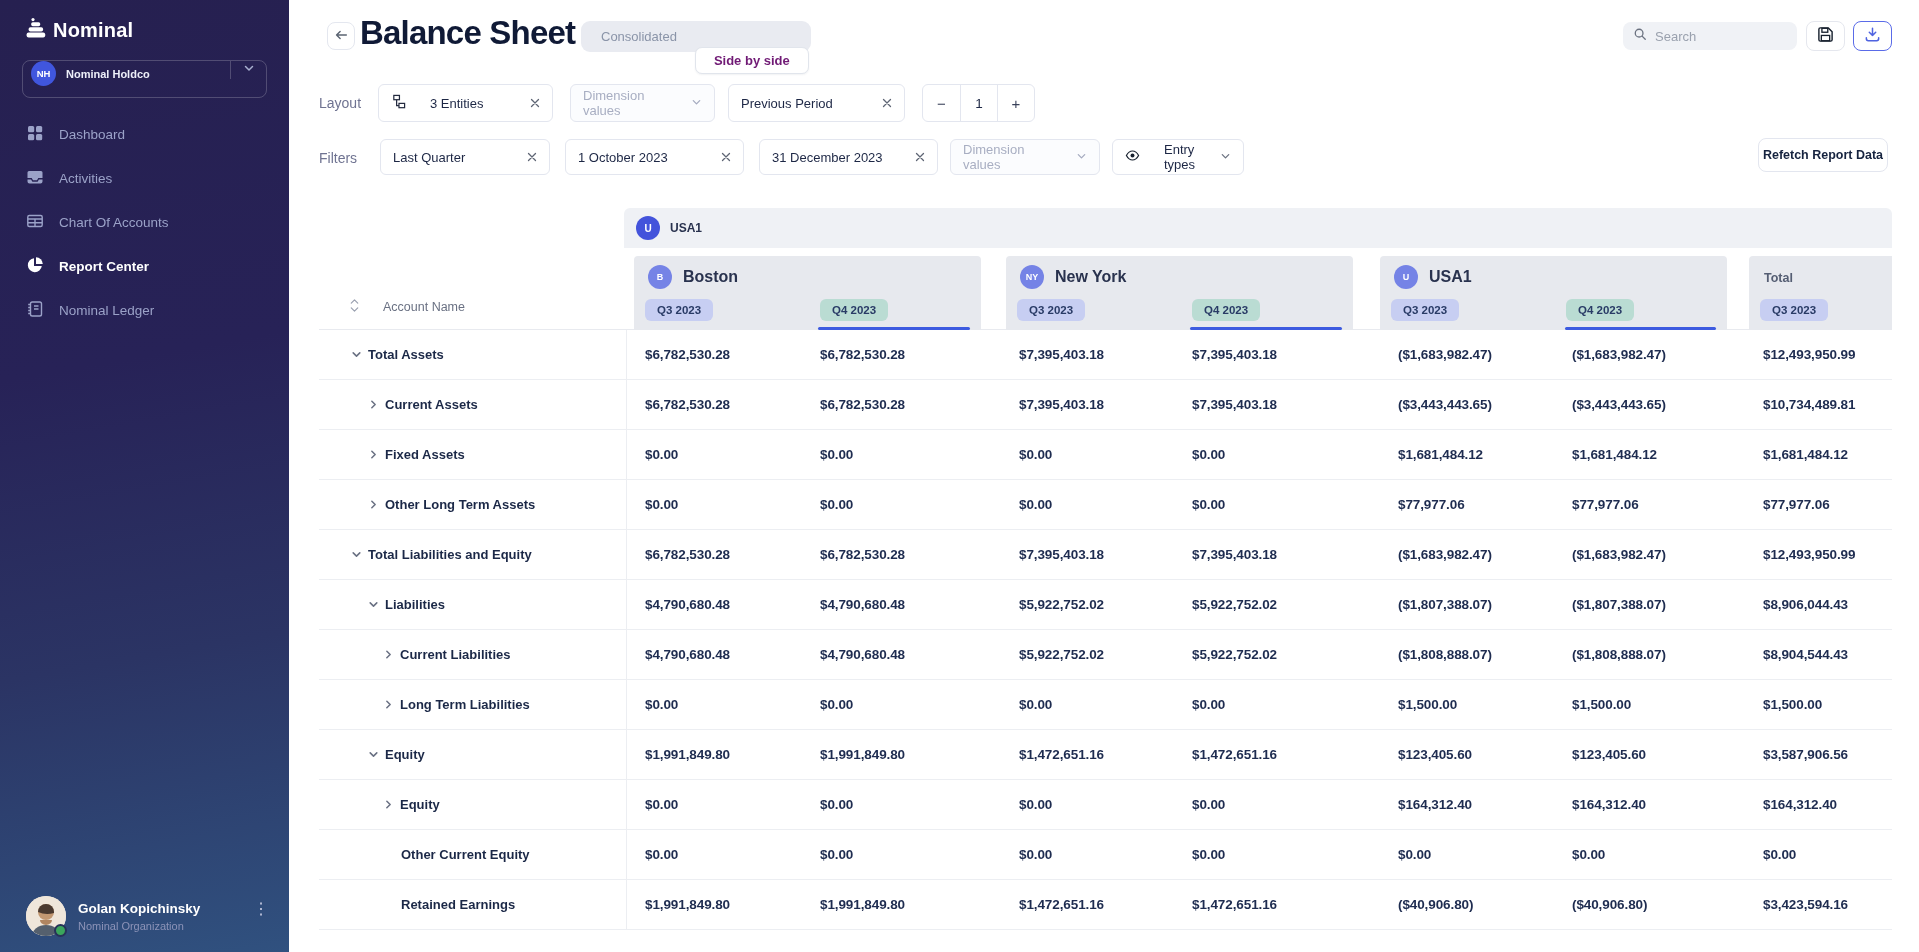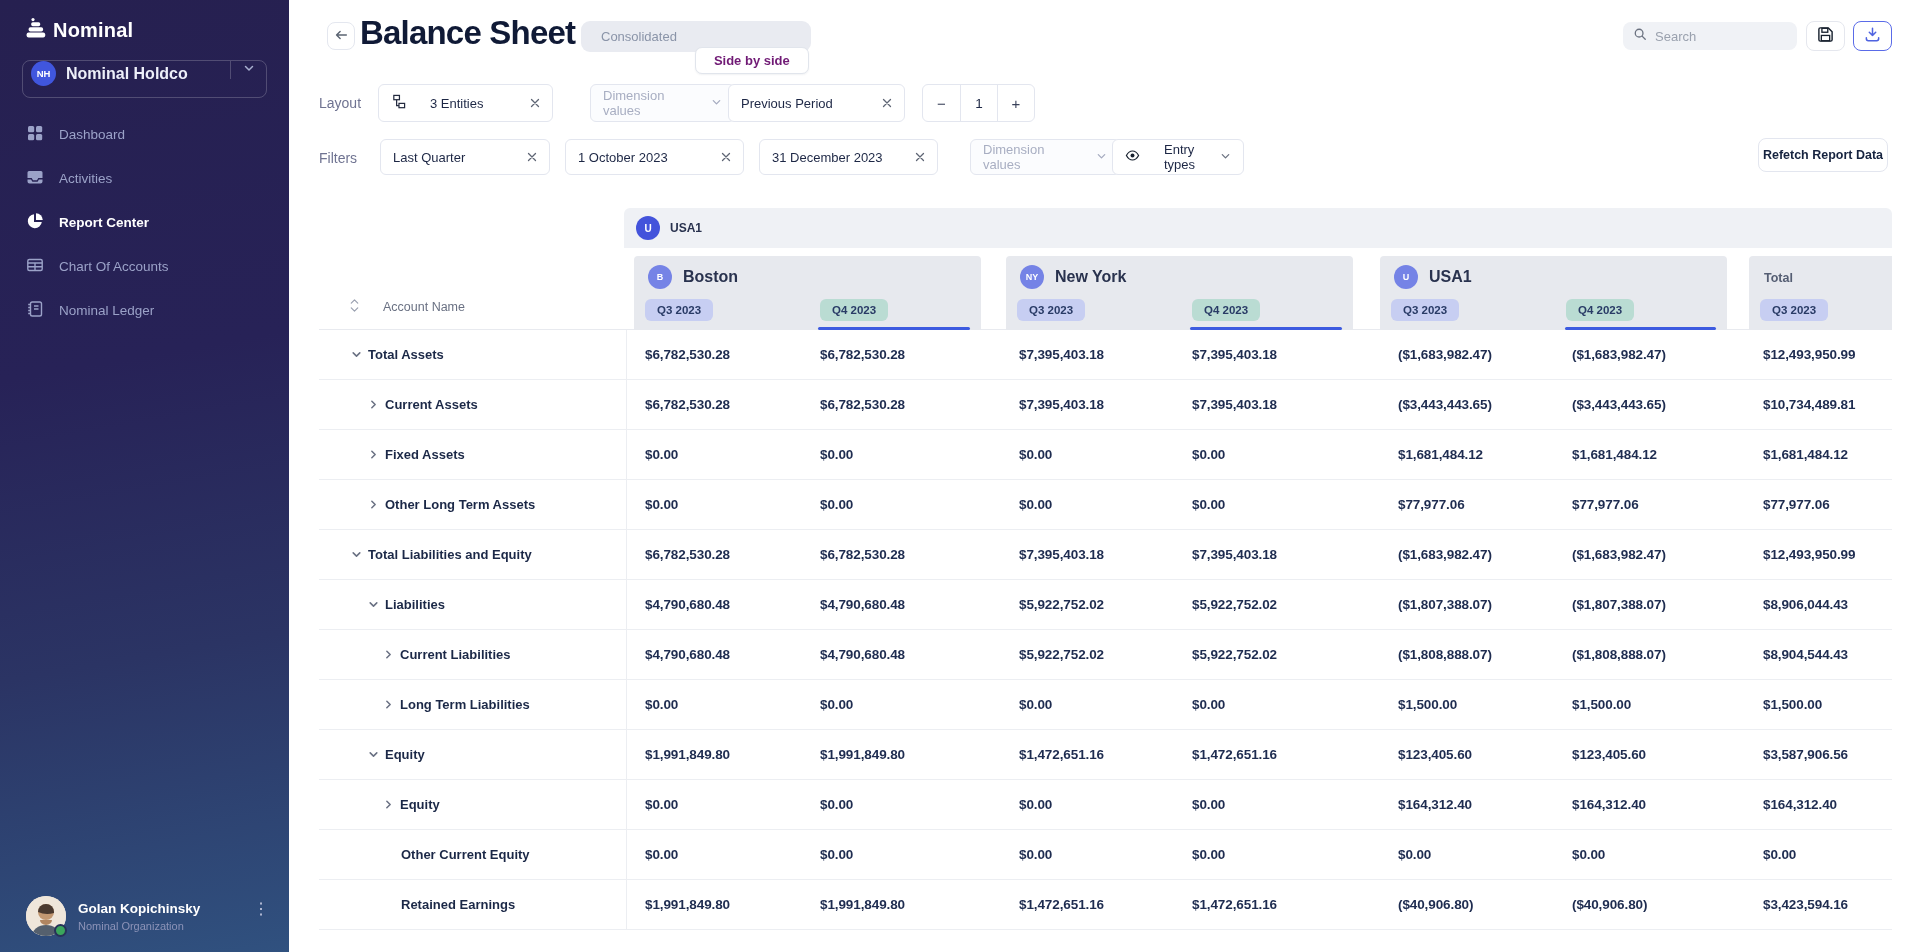--- a/index.html
+++ b/index.html
@@ -9,21 +9,21 @@
 
   
   .sidebar { position:absolute; left:0; top:0; bottom:0; width:289px;
     background:linear-gradient(170deg,#262050 0%,#272257 38%,#2B3464 68%,#30517F 100%);
     color:#fff; }
   .logo-row { display:flex; align-items:center; gap:5px; padding:16px 24px 10px; }
   .logo-text { font-size:20px; font-weight:700; letter-spacing:.2px; color:#fff; }
   .org-box { margin:6px 22px 0; height:38px; border:1px solid rgba(255,255,255,.20); border-radius:8px; display:flex; align-items:flex-start; }
   .org-main { flex:1; display:flex; align-items:center; gap:10px; padding:0 8px; }
   .nh-badge { width:25px; height:25px; border-radius:50%; background:#4056DE; color:#fff; font-size:9.5px; font-weight:700; display:flex; align-items:center; justify-content:center; }
-  .org-name { font-size:16px; font-weight:600; color:#EDEFF9; }
+  .org-name { font-size:11px; font-weight:600; color:#EDEFF9; }
   .org-chev { width:36px; border-left:1px solid rgba(255,255,255,.20); display:flex; align-items:center; justify-content:center; }
   .nav { margin-top:14px; }
   .nav-item { height:44px; display:flex; align-items:center; gap:15px; padding:0 26px; color:#9BA2C8; font-size:13.5px; font-weight:500; cursor:pointer; }
   .nav-item svg { flex:0 0 auto; }
   .nav-item.active { color:#ffffff; font-weight:700; }
   .sidebar-footer { position:absolute; left:0; right:0; bottom:10px; }
   .user-row { display:flex; align-items:center; gap:12px; padding:10px 26px 6px; position:relative; }
   .avatar-wrap { position:relative; width:40px; height:40px; }
   .avatar { width:40px; height:40px; border-radius:50%; background:#EDE4D8; overflow:hidden; }
   .status-dot { position:absolute; right:-1px; bottom:-1px; width:13px; height:13px; border-radius:50%; background:#3BA55C; border:2px solid #273258; }
@@ -42,21 +42,21 @@
   .search-box input { border:none; outline:none; background:transparent; font-size:13px; color:#333; width:120px; font-family:"Liberation Sans",sans-serif; }
   .search-box input::placeholder { color:#9AA1AE; }
   .icon-btn { position:absolute; top:21px; width:39px; height:30px; background:#fff; border:1px solid #E5E7EE; border-radius:8px; display:flex; align-items:center; justify-content:center; cursor:pointer; }
   .btn-save { left:1806px; }
   .btn-download { left:1853px; border:1.5px solid #5A6BE8; }
 
   
   .row-label { position:absolute; font-size:14px; color:#6F7391; font-weight:500; }
   .chip { position:absolute; background:#fff; border:1px solid #E3E6EF; border-radius:6px; display:flex; align-items:center; gap:24px; padding:0 12px; font-size:13px; color:#1D2745; font-weight:500; cursor:pointer; }
   .chip .grow { flex:1; }
-  .chip.disabled { color:#A8AEC2; background:#FBFCFE; font-weight:400;margin-left:20px; }
+  .chip.disabled { color:#A8AEC2; background:#FBFCFE; font-weight:400; }
   .stepper { position:absolute; left:922px; top:84px; height:38px; display:flex; border:1px solid #E3E6EF; border-radius:6px; overflow:hidden; background:#fff; }
   .stepper > div { width:37px; display:flex; align-items:center; justify-content:center; font-size:15px; color:#39415A; cursor:pointer; }
   .stepper > div + div { border-left:1px solid #E3E6EF; }
   .stepper .val { font-size:13.5px; color:#1D2745; cursor:default; }
   .btn-refetch { position:absolute; left:1758px; top:138px; width:130px; height:34px; background:#fff; border:1px solid #E3E6EF; border-radius:8px; font-size:12.5px; font-weight:600; color:#16233F; display:flex; align-items:center; justify-content:center; cursor:pointer; font-family:"Liberation Sans",sans-serif; }
 
   
   .table { position:absolute; left:319px; top:208px; width:1573px; height:722px; overflow:hidden; }
   .thead { position:absolute; left:0; top:0; right:0; height:122px; border-bottom:1px solid #E8EAEF; }
   .group-band { position:absolute; left:305px; top:0; right:0; height:40px; background:#EFF1F5; border-radius:6px 6px 0 0; display:flex; align-items:center; gap:10px; padding-left:12px; }
@@ -123,33 +123,33 @@
             </svg></span>
           <span>Dashboard</span>
         </div>
         <div class="nav-item">
           <span><svg width="18" height="18" viewBox="0 0 18 18" fill="currentColor">
               <path d="M3 3 h12 a1.5 1.5 0 0 1 1.5 1.5 V10 h-4.2 l-1.3 2.2 h-4 L5.7 10 H1.5 V4.5 A1.5 1.5 0 0 1 3 3z"></path>
               <path d="M1.5 11.5 h3.6 l1.3 2.2 h5.2 l1.3 -2.2 h3.6 v2 a2 2 0 0 1 -2 2 h-11 a2 2 0 0 1 -2 -2z"></path>
             </svg></span>
           <span>Activities</span>
         </div>
+        <div class="nav-item">
+          <span><svg width="18" height="18" viewBox="0 0 18 18" fill="none" stroke="currentColor" stroke-width="1.4">
+              <rect x="1.8" y="3.5" width="14.4" height="11" rx="1.5"></rect>
+              <path d="M1.8 7 H16.2 M1.8 10.8 H16.2 M9 7 V14.5"></path>
+            </svg></span>
+          <span>Chart Of Accounts</span>
+        </div>
         <div class="nav-item active">
           <span><svg width="18" height="18" viewBox="0 0 18 18" fill="currentColor">
               <path d="M8 2.2 A7 7 0 1 0 15.8 10 H8 Z"></path>
               <path d="M10 1.2 A7 7 0 0 1 16.8 8 H10 Z"></path>
             </svg></span>
           <span>Report Center</span>
-        </div>
-        <div class="nav-item">
-          <span><svg width="18" height="18" viewBox="0 0 18 18" fill="none" stroke="currentColor" stroke-width="1.4">
-              <rect x="1.8" y="3.5" width="14.4" height="11" rx="1.5"></rect>
-              <path d="M1.8 7 H16.2 M1.8 10.8 H16.2 M9 7 V14.5"></path>
-            </svg></span>
-          <span>Chart Of Accounts</span>
         </div>
         <div class="nav-item">
           <span><svg width="18" height="18" viewBox="0 0 18 18" fill="none" stroke="currentColor" stroke-width="1.4">
               <rect x="4.5" y="2" width="11" height="14" rx="1.8"></rect>
               <path d="M2.2 4.5 h2.3 M2.2 7.5 h2.3 M2.2 10.5 h2.3 M2.2 13.5 h2.3 M8 6 h4.5 M8 9 h4.5"></path>
             </svg></span>
           <span>Nominal Ledger</span>
         </div>
       </nav>
 

